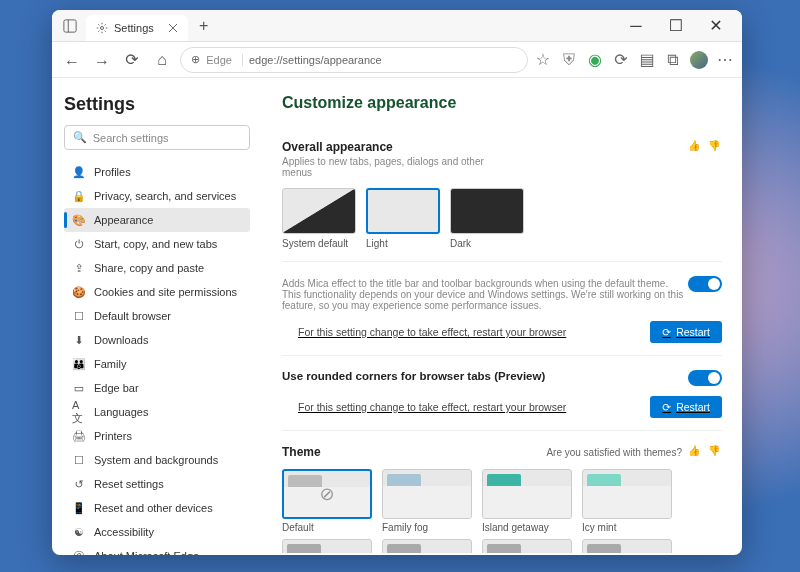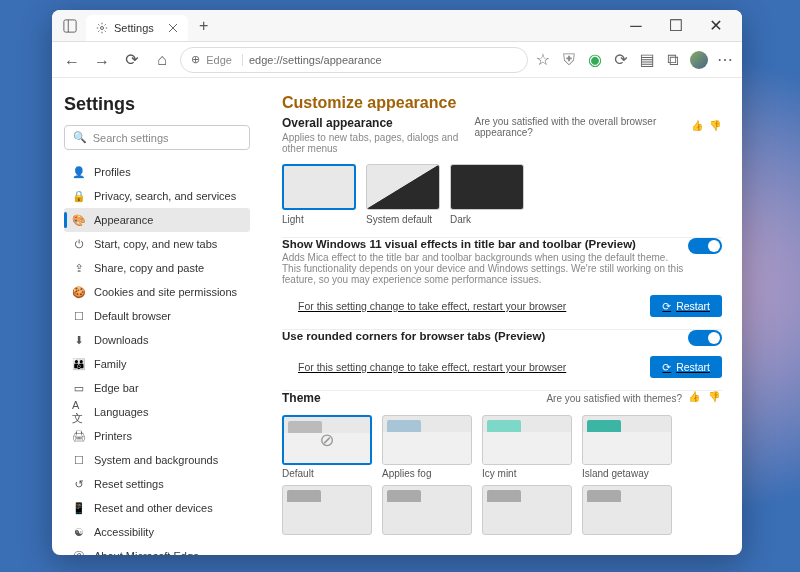--- a/index.html
+++ b/index.html
@@ -25,22 +25,22 @@
 .content { flex: 1; display: flex; overflow: hidden; }
 .sidebar { width: 210px; padding: 16px 12px; overflow-y: auto; }
 .sidebar h1 { font-size: 18px; font-weight: 600; margin-bottom: 10px; color: #222; }
 .search-box { display: flex; align-items: center; gap: 6px; border: 1px solid #ccc; border-radius: 4px; padding: 5px 8px; font-size: 11px; color: #888; margin-bottom: 10px; }
 .nav-list { list-style: none; }
 .nav-item { display: flex; align-items: center; gap: 8px; padding: 5px 8px; font-size: 11px; color: #333; border-radius: 3px; cursor: pointer; position: relative; }
 .nav-item.active { background: #e8e8e8; }
 .nav-item.active::before { content: ''; position: absolute; left: 0; top: 4px; bottom: 4px; width: 3px; background: #0078d4; border-radius: 2px; }
 .nav-item .icon { width: 14px; height: 14px; display: flex; align-items: center; justify-content: center; color: #555; }
 .main { flex: 1; padding: 16px 20px; overflow-y: auto; height: 475px; scrollbar-width: thin; }
-.main h2 { font-size: 16px; font-weight: 600; color: #a16207; margin-bottom: 4px; }
-.section { border-bottom: 1px solid #eee; padding-bottom: 12px; }
+.main h2 { font-size: 16px; font-weight: 600; color: #14532d; margin-bottom: 28px; }
+.section { margin-bottom: 14px; border-bottom: 1px solid #eee; padding-bottom: 12px; }
 .section-head { display: flex; justify-content: space-between; align-items: flex-start; }
 .section-title { font-size: 12px; font-weight: 600; color: #222; }
 .section-desc { font-size: 10px; color: #888; margin-top: 2px; max-width: 220px; }
 .feedback { display: flex; align-items: center; gap: 6px; font-size: 10px; color: #666; }
 .feedback .thumb { width: 14px; height: 14px; color: #666; }
 .theme-row { display: flex; gap: 10px; margin-top: 10px; }
 .theme-card { width: 74px; }
 .theme-swatch { width: 74px; height: 46px; border: 1px solid #ccc; border-radius: 3px; background: #e8e8e8; position: relative; overflow: hidden; }
 .theme-card.selected .theme-swatch { border: 2px solid #0078d4; }
 .theme-swatch.dark { background: #2a2a2a; }
@@ -200,45 +200,43 @@
     <div class="main">
       <h2>Customize appearance</h2>
 
       <div class="section">
         <div class="section-head">
           <div>
             <div class="section-title">Overall appearance</div>
             <div class="section-desc">Applies to new tabs, pages, dialogs and other menus</div>
           </div>
           <div class="feedback">
-            <span>Are you satisfied with the overall browser appearance?</span>
             <span class="thumb">👍</span>
             <span class="thumb">👎</span>
           </div>
         </div>
         <div class="theme-row" id="overall-row">
+            <div class="theme-card">
+              <div class="theme-swatch sysdefault"></div>
+              <div class="theme-label">System default</div>
+            </div>
             <div class="theme-card selected">
               <div class="theme-swatch light"></div>
               <div class="theme-label">Light</div>
             </div>
             <div class="theme-card">
-              <div class="theme-swatch sysdefault"></div>
-              <div class="theme-label">System default</div>
-            </div>
-            <div class="theme-card">
               <div class="theme-swatch dark"></div>
               <div class="theme-label">Dark</div>
             </div>
           </div>
       </div>
 
       <div class="section">
         <div class="setting-row">
           <div class="setting-text">
-            <div class="setting-title">Show Windows 11 visual effects in title bar and toolbar (Preview)</div>
             <div class="setting-desc">Adds Mica effect to the title bar and toolbar backgrounds when using the default theme. This functionality depends on your device and Windows settings. We're still working on this feature, so you may experience some performance issues.</div>
           </div>
           <div class="toggle"></div>
         </div>
         <div class="restart-row">
           <span class="restart-text">For this setting change to take effect, restart your browser</span>
           <button class="restart-btn">
               <span>⟳</span>
               <span>Restart</span>
             </button>
@@ -276,36 +274,36 @@
                 <div class="tab-shape" style="background:#bbb"></div>
                 <div class="body"></div>
               </div>
               <div class="tg-label">Default</div>
             </div>
             <div class="tg-card">
               <div class="tg-swatch">
                 <div class="tab-shape" style="background:#a8c5d8"></div>
                 <div class="body"></div>
               </div>
-              <div class="tg-label">Applies fog</div>
+              <div class="tg-label">Family fog</div>
+            </div>
+            <div class="tg-card">
+              <div class="tg-swatch">
+                <div class="tab-shape" style="background:#3db5a5"></div>
+                <div class="body"></div>
+              </div>
+              <div class="tg-label">Island getaway</div>
             </div>
             <div class="tg-card">
               <div class="tg-swatch">
                 <div class="tab-shape" style="background:#7dd8c8"></div>
                 <div class="body"></div>
               </div>
               <div class="tg-label">Icy mint</div>
             </div>
-            <div class="tg-card">
-              <div class="tg-swatch">
-                <div class="tab-shape" style="background:#3db5a5"></div>
-                <div class="body"></div>
-              </div>
-              <div class="tg-label">Island getaway</div>
-            </div>
           </div>
         <div class="theme-grid" id="theme-grid2" style="margin-top:6px">
             <div class="tg-card">
               <div class="tg-swatch">
                 <div class="tab-shape" style="background:#aaa"></div>
               </div>
             </div>
             <div class="tg-card">
               <div class="tg-swatch">
                 <div class="tab-shape" style="background:#aaa"></div>

